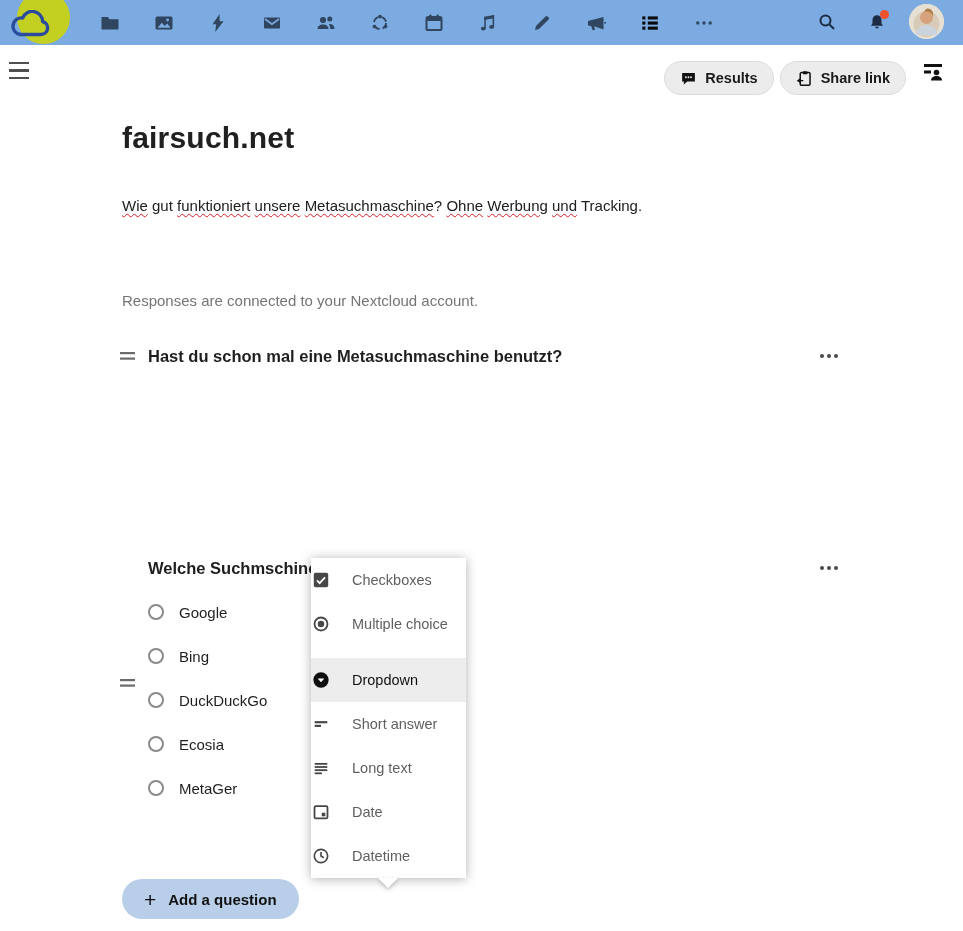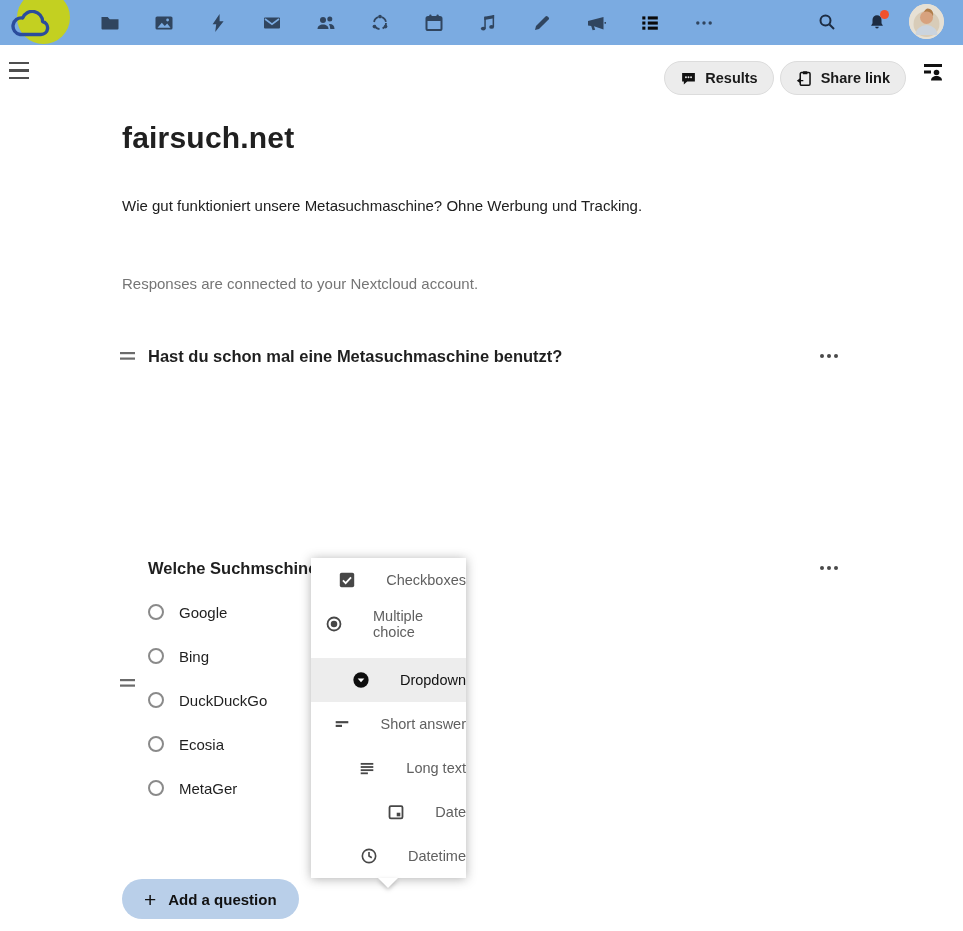--- a/index.html
+++ b/index.html
@@ -40,45 +40,45 @@
           background:#ececec; border:1px solid #dcdcdc; border-radius:17px;
           font-size:14.5px; font-weight:700; color:#1a1a1a; cursor:pointer; }
   .pill svg { width:17px; height:17px; }
   .sidebar-btn { width:26px; height:24px; margin-left:8px; cursor:pointer; }
   .sidebar-btn svg { width:26px; height:22px; display:block; }
 
   
   .form-title { position:absolute; left:122px; top:121px; font-size:30px; font-weight:700;
                 color:#202020; letter-spacing:.2px; }
   .form-desc { position:absolute; left:122px; top:197px; font-size:15px; color:#202020; }
-  .misspelled { text-decoration-style:wavy;
+  .misspelled { text-decoration:underline; text-decoration-style:wavy;
                 text-decoration-color:#e01b24; text-decoration-thickness:1px;
                 text-underline-offset:2px; }
-  .responses-note { position:absolute; left:122px; top:275px; font-size:15px; color:#757575; }
+  .responses-note { position:absolute; left:122px; top:292px; font-size:15px; color:#757575; }
 
   .question { position:absolute; left:148px; width:695px; }
   #question-0 { top:343px; } #question-1 { top:555px; }
   .drag-handle { position:absolute; left:-29px; top:50%; transform:translateY(-50%);
                  width:17px; height:10px; cursor:grab; }
   .drag-handle svg { width:17px; height:10px; display:block; }
   .q-head { display:flex; justify-content:space-between; align-items:center; height:26px;text-align:right; }
   .q-title { font-size:16.5px; font-weight:700; color:#1f1f1f; }
   .q-menu { border:none; background:none; width:24px; height:20px; cursor:pointer; }
   .q-menu svg { width:20px; height:6px; display:block; }
   .options { margin-top:9px; }
   .opt-row { display:flex; align-items:center; gap:15px; height:44px; }
   .checkbox { width:16px; height:16px; border:2px solid #8a8a8a; border-radius:1px; background:#fff; cursor:pointer; }
   .radio { width:16px; height:16px; border:2px solid #8a8a8a; border-radius:50%; background:#fff; cursor:pointer; }
   .radio.focused { border-color:#76a7dc; }
   .opt-label { font-size:15px; color:#1f1f1f; }
 
   
   .type-menu { position:absolute; left:311px; top:558px; width:155px; background:#fff;
                box-shadow:0 1px 10px rgba(60,60,60,.4); z-index:5; }
-  .menu-item { display:flex; align-items:center; gap:30px; height:44px; padding-left:14px; cursor:pointer;justify-content:flex-end; }
+  .menu-item { display:flex; align-items:center; gap:22px; height:44px; padding-left:1px; cursor:pointer; }
   .menu-item svg { width:18px; height:18px; flex:none; }
   .menu-item .mi-label { font-size:14.5px; color:#606060; }
   .menu-item.active { background:#ededed;margin-top:12px; }
   .menu-item.active .mi-label { color:#111; font-weight:400; }
   .menu-caret { position:absolute; left:67px; bottom:-10px; width:0; height:0;
                 border-left:10px solid transparent; border-right:10px solid transparent;
                 border-top:10px solid #fff;
                 filter:drop-shadow(0 2px 2px rgba(0,0,0,.25)); }
 
   .add-question { position:absolute; left:122px; top:879px; height:40px; padding:0 22px;

